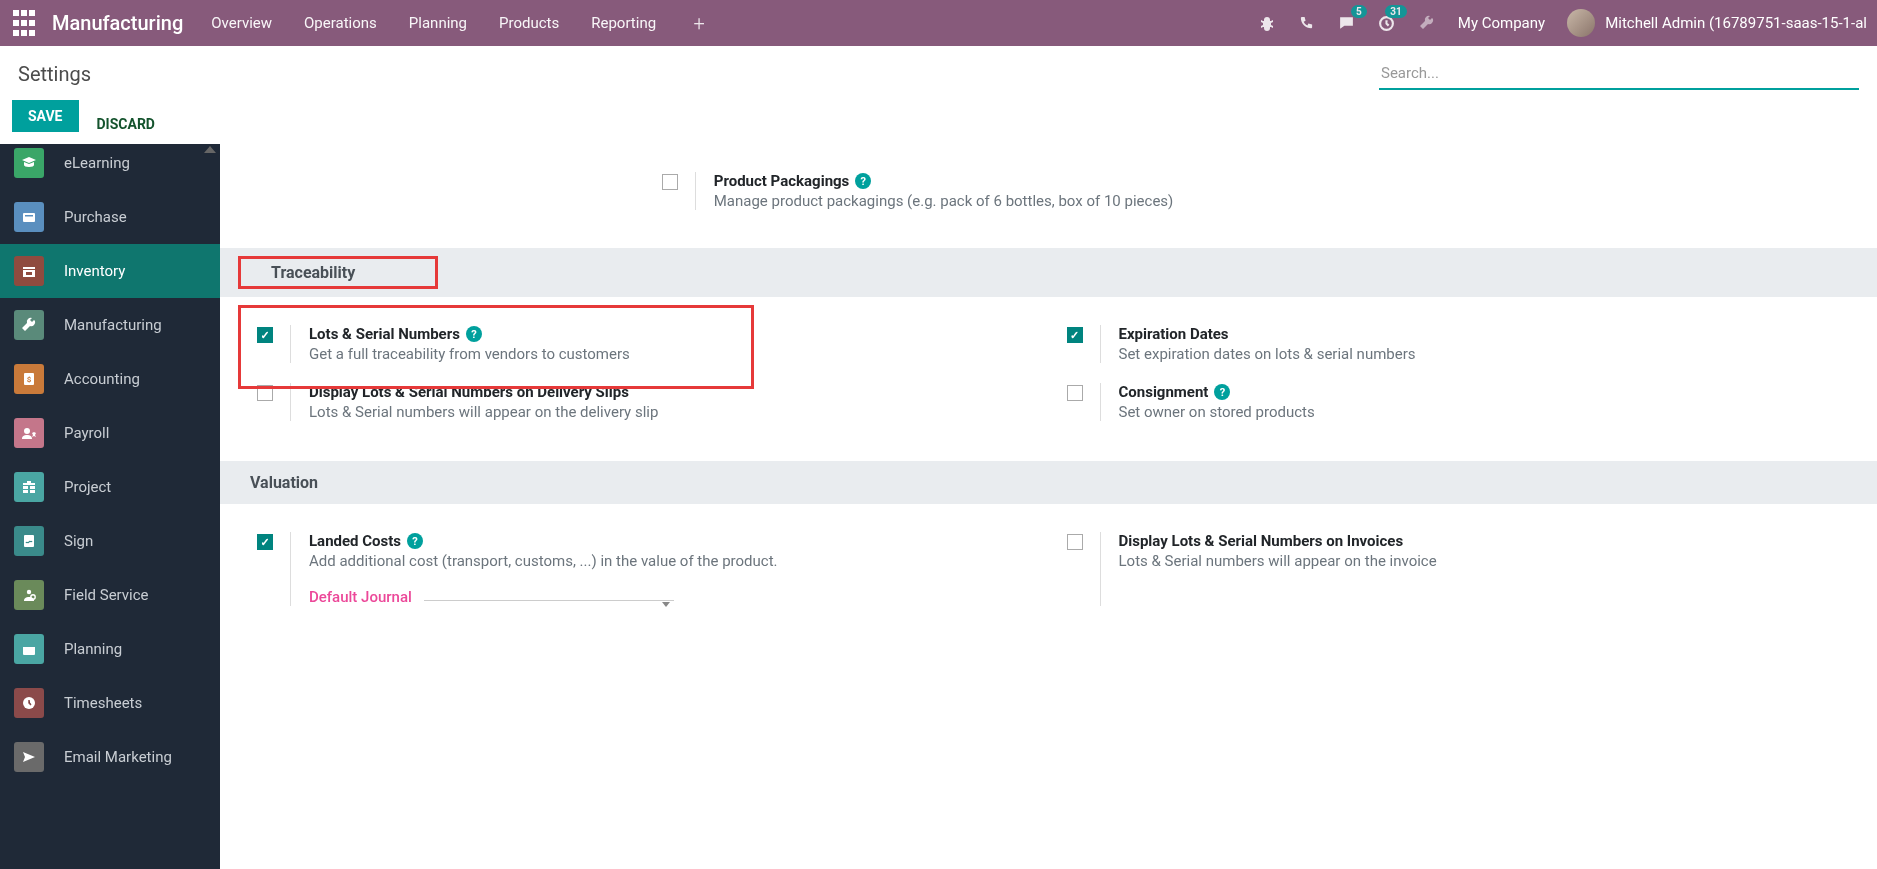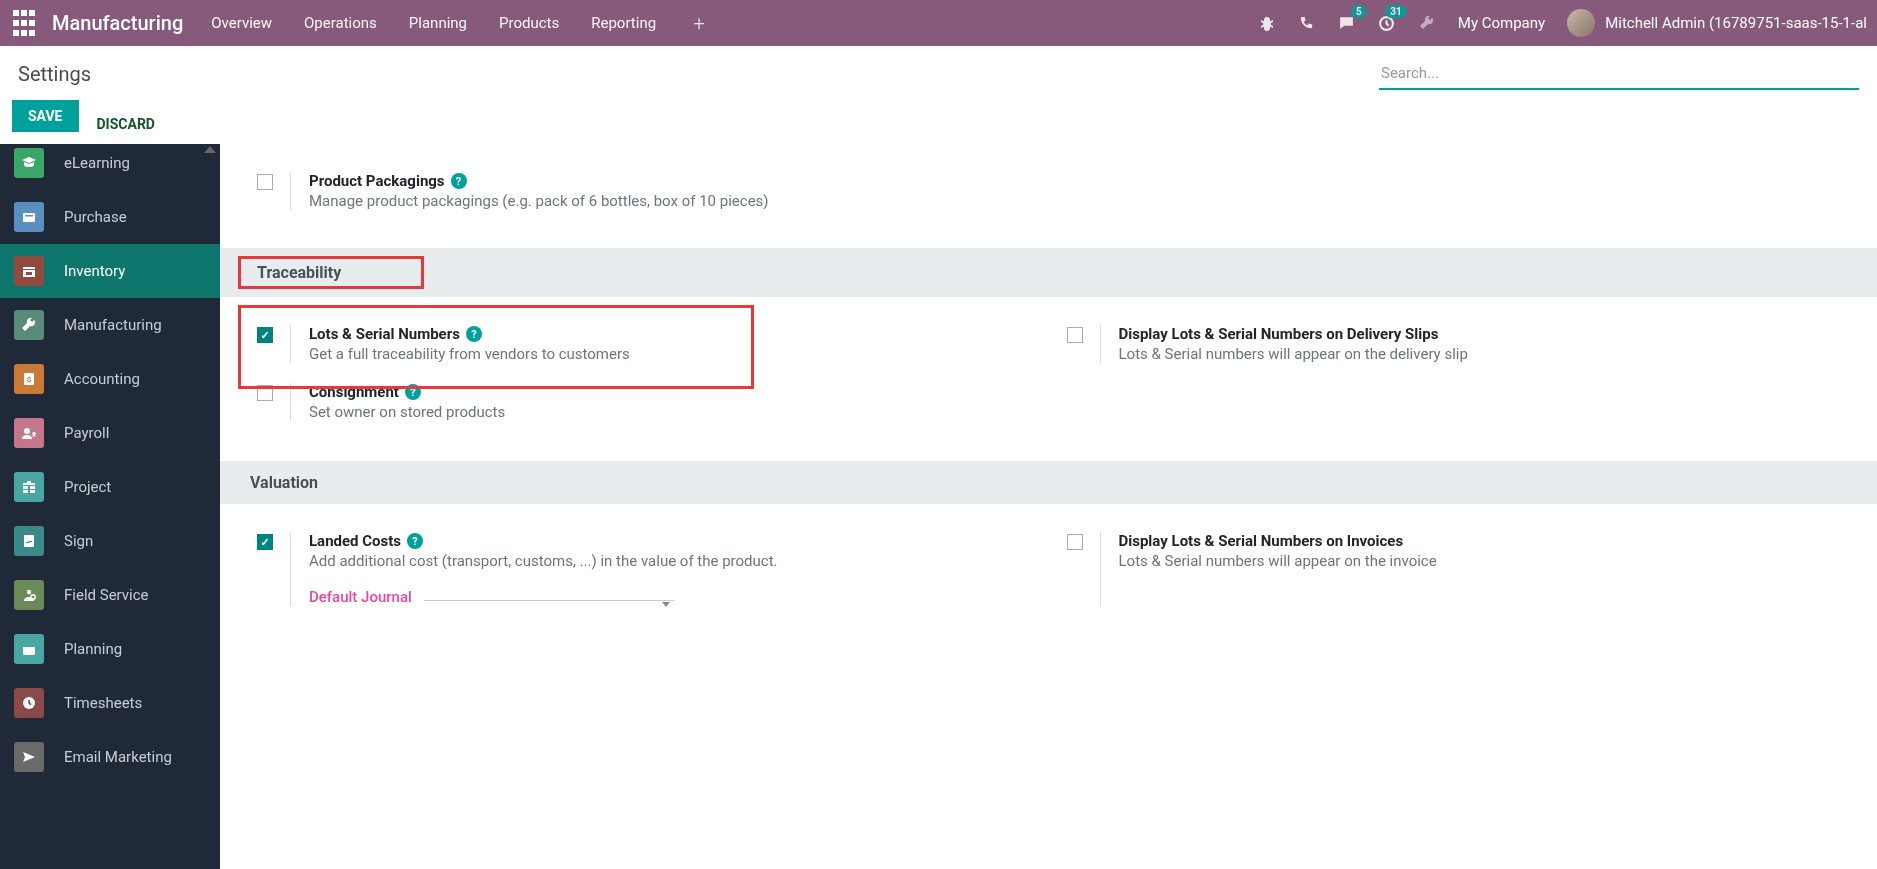--- a/index.html
+++ b/index.html
@@ -33,21 +33,21 @@
 
 .sidebar { width: 220px; background: #1f2937; color: #c8cdd3; overflow-y: hidden; position: relative; }
 .sidebar .item { display: flex; align-items: center; gap: 20px; padding: 12px 14px; font-size: 15px; cursor: pointer; }
 .sidebar .item.active { background: #0f766e; color: #fff; }
 .sidebar .icon-box { width: 30px; height: 30px; border-radius: 3px; display: flex; align-items: center; justify-content: center; flex-shrink: 0; }
 .sidebar .scroll-tri { position: absolute; right: 4px; top: 2px; width: 0; height: 0; border-left: 6px solid transparent; border-right: 6px solid transparent; border-bottom: 7px solid #666; }
 
 .content { flex: 1; overflow-y: auto; background: #fff; }
 .section-header { background: #e9ecef; padding: 8px 18px; margin-top: 2px; }
 .section-header h2 { font-size: 16px; font-weight: 700; color: #495057; padding: 4px 12px; display: inline-block; }
-.section-header.highlighted h2 { border: 3px solid #e63939; padding: 4px 80px 4px 16px; }
+.section-header.highlighted h2 { border: 3px solid #e63939; padding: 4px 80px 4px 30px; }
 
 .settings-grid { display: flex; flex-wrap: wrap; padding: 18px 18px 28px 20px; gap: 0; }
 .setting { width: 50%; display: flex; padding: 10px 20px 10px 0; }
 .setting .cb-wrap { width: 50px; display: flex; justify-content: center; padding-top: 2px; }
 .setting .cb { width: 16px; height: 16px; border: 1px solid #aaa; background: #fff; cursor: pointer; display: flex; align-items: center; justify-content: center; }
 .setting .cb.checked { background: #00847f; border-color: #00847f; }
 .setting .cb.checked::after { content: "✓"; color: #fff; font-size: 11px; font-weight: 900; }
 .setting .divider { width: 1px; background: #ddd; margin-right: 18px; }
 .setting .body { flex: 1; }
 .setting .label { font-size: 15px; font-weight: 700; color: #212529; display: flex; align-items: center; gap: 6px; }
@@ -55,21 +55,21 @@
 .help-ico { width: 16px; height: 16px; border-radius: 50%; background: #00a09d; color: #fff; font-size: 11px; font-weight: 700; display: inline-flex; align-items: center; justify-content: center; cursor: pointer; }
 
 .setting.highlighted { position: relative; }
 .setting.highlighted::before { content: ""; position: absolute; left: -2px; top: -10px; width: 510px; height: 78px; border: 3px solid #e63939; pointer-events: none; }
 
 .field-row { margin-top: 18px; display: flex; align-items: center; gap: 12px; }
 .field-label { font-size: 15px; color: #ec4899; font-weight: 500; }
 .field-select { width: 250px; border: none; border-bottom: 1px solid #ccc; background: transparent; font-size: 14px; padding: 3px 0; position: relative; }
 .field-select::after { content: ""; position: absolute; right: 4px; top: 8px; width: 0; height: 0; border-left: 4px solid transparent; border-right: 4px solid transparent; border-top: 5px solid #888; }
 
-.top-setting-area { padding: 18px 18px 26px 20px; display: flex; }
+.top-setting-area { padding: 18px 18px 26px 20px; display: flex; justify-content: center; }
 
 svg { display: block; }
 </style>
 </head>
 <body>
 
 <div class="topbar">
   <div class="apps-icon">
     <span></span>
       <span></span>
@@ -283,20 +283,32 @@
         <div class="body">
           <div class="label">
             <span>Lots &amp; Serial Numbers</span>
             <span class="help-ico">?</span>
           </div>
           <div class="desc">Get a full traceability from vendors to customers</div>
         </div>
       </div>
       <div class="setting">
         <div class="cb-wrap">
+            <div class="cb checked"></div>
+          </div>
+        <div class="divider"></div>
+        <div class="body">
+          <div class="label">
+            <span>Expiration Dates</span>
+          </div>
+          <div class="desc">Set expiration dates on lots &amp; serial numbers</div>
+        </div>
+      </div>
+      <div class="setting">
+        <div class="cb-wrap">
             <div class="cb"></div>
           </div>
         <div class="divider"></div>
         <div class="body">
           <div class="label">
             <span>Display Lots &amp; Serial Numbers on Delivery Slips</span>
           </div>
           <div class="desc">Lots &amp; Serial numbers will appear on the delivery slip</div>
         </div>
       </div>

